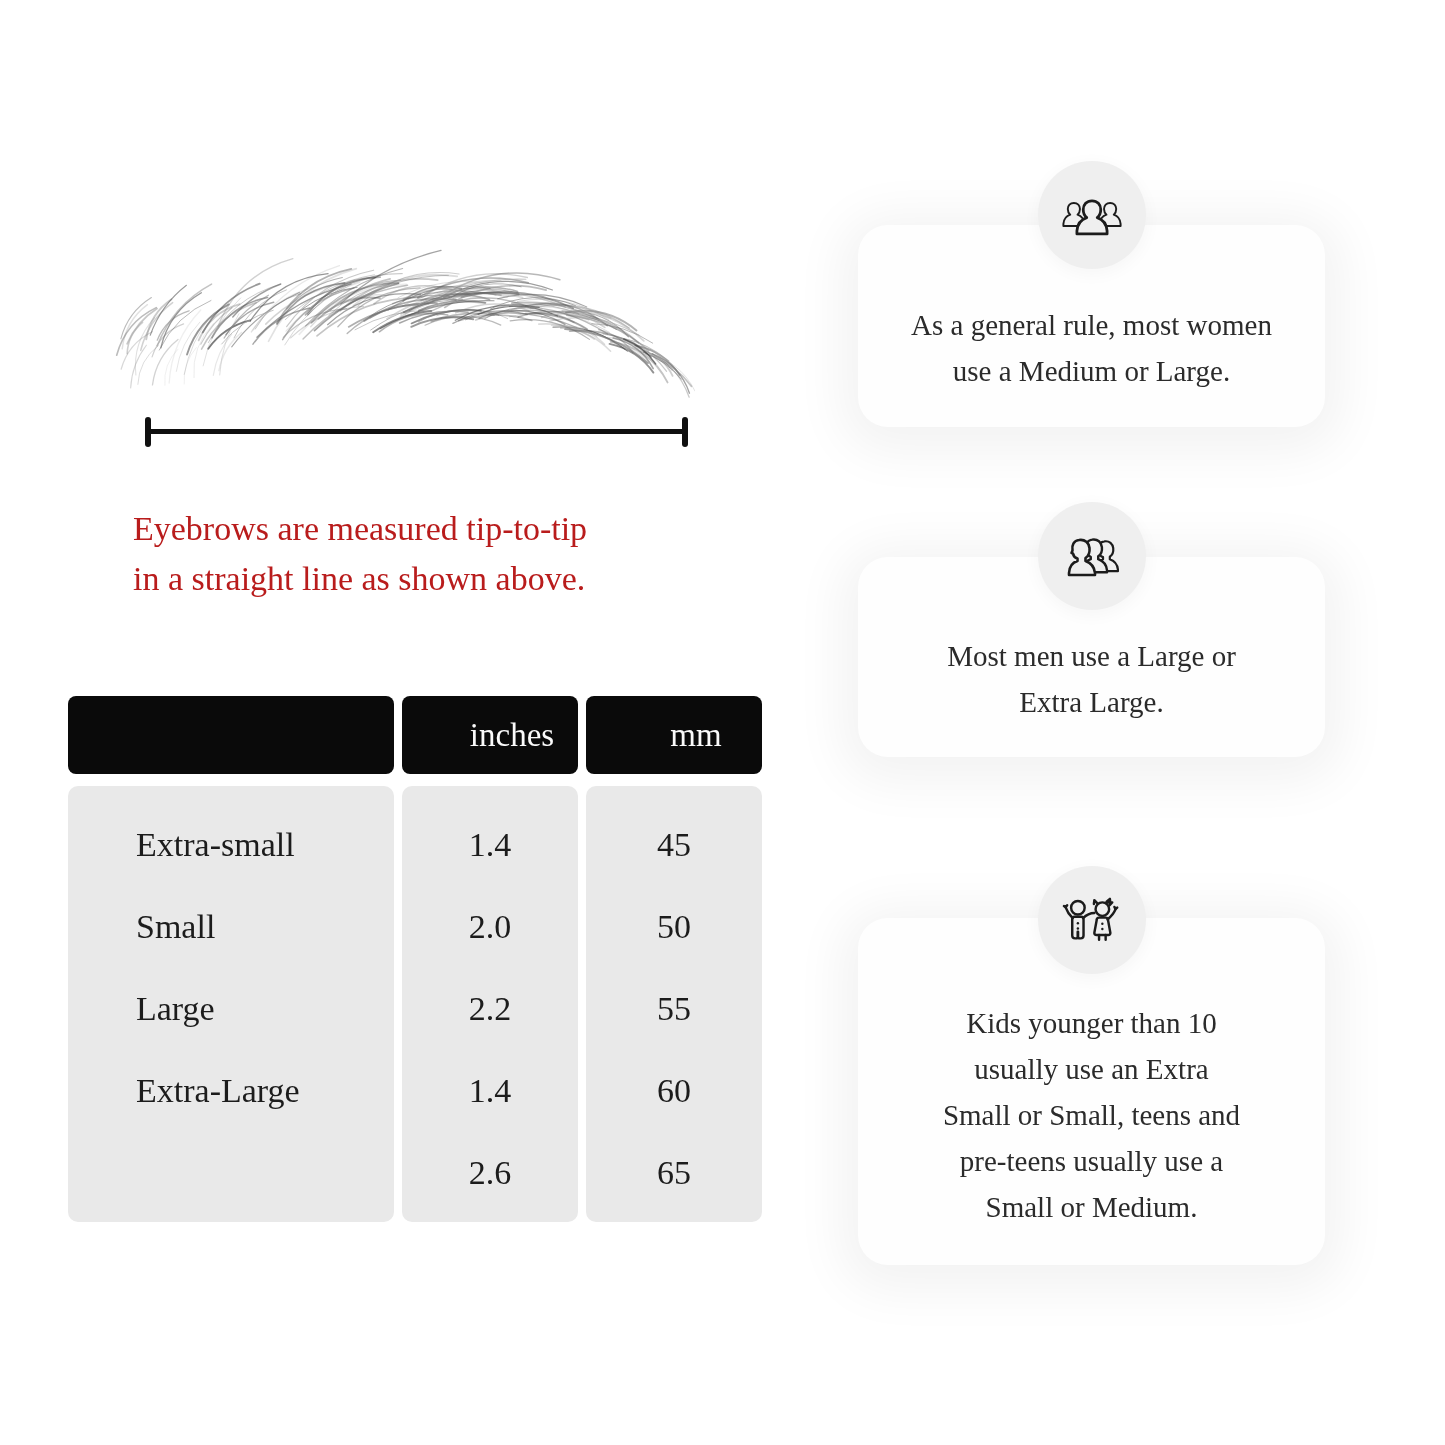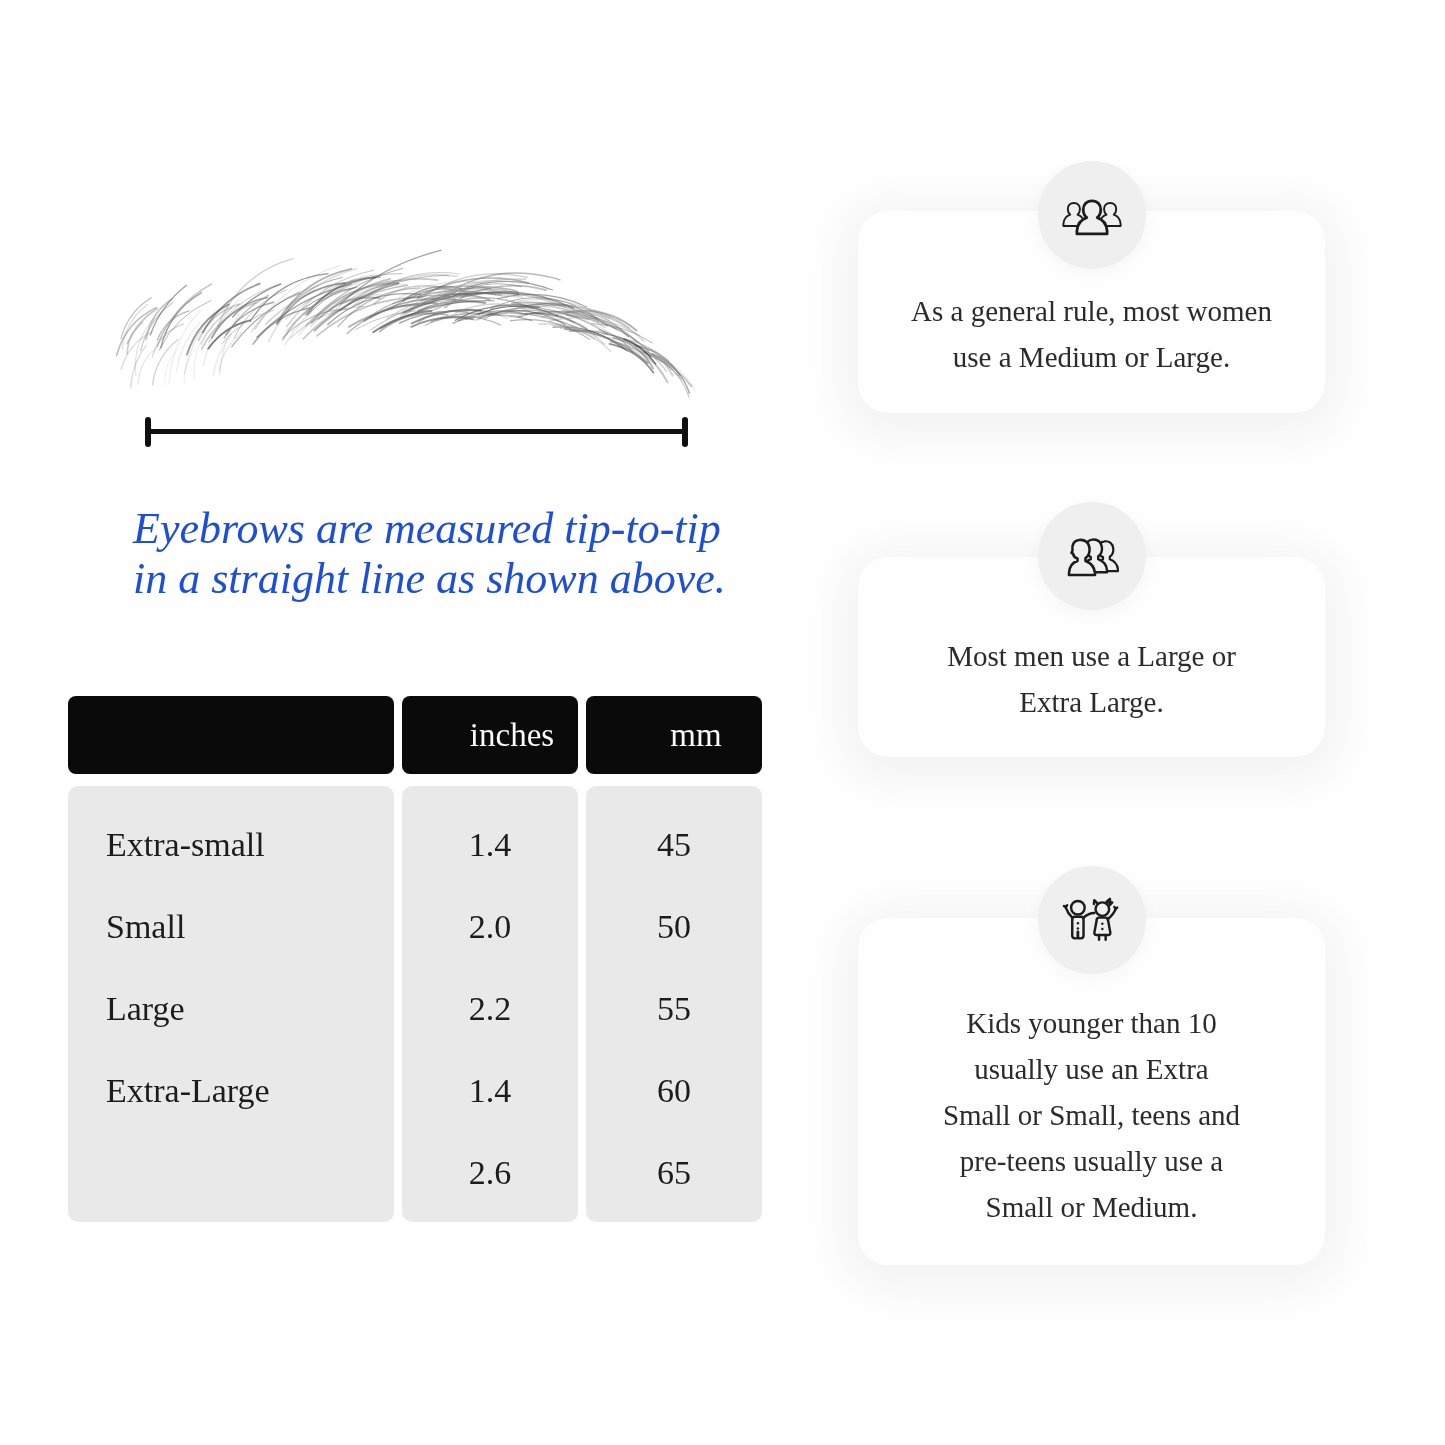--- a/index.html
+++ b/index.html
@@ -10,39 +10,39 @@
   .brow-wrap{position:absolute;left:113px;top:240px;width:582px;height:158px;}
   .brow-wrap svg{display:block;width:100%;height:100%;}
 
   .measure-line{position:absolute;left:145px;top:417px;width:543px;height:30px;}
   .measure-line .bar{position:absolute;left:2px;right:2px;top:12px;height:5px;background:#101010;border-radius:2px;}
   .measure-line .tick{position:absolute;top:0;width:6px;height:30px;background:#101010;border-radius:3px;}
   .measure-line .tick.left{left:0;}
   .measure-line .tick.right{right:0;}
 
   .caption{position:absolute;left:133px;top:504px;width:600px;
-           font-size:44px;line-height:50px;color:#1d4ed8;white-space:pre-line;font-style:italic;}
+           font-size:34px;line-height:50px;color:#b91c1c;white-space:pre-line;}
 
   
   .size-table{position:absolute;left:68px;top:696px;width:694px;}
   .tbl-head{display:grid;grid-template-columns:326px 176px 176px;column-gap:8px;}
   .head-cell{height:78px;background:#0a0a0a;border-radius:8px;color:#fafafa;
              display:flex;align-items:center;justify-content:center;font-size:33px;padding-left:44px;}
   .tbl-body{margin-top:12px;display:grid;grid-template-columns:326px 176px 176px;column-gap:8px;}
   .body-col{background:#e9e9e9;border-radius:10px;padding:18px 0 8px 0;}
   .cell{height:82px;display:flex;align-items:center;font-size:34px;color:#1c1c1c;}
-  .body-col.labels .cell{justify-content:flex-start;padding-left:38px;}
+  .body-col.labels .cell{justify-content:flex-start;padding-left:68px;}
   .body-col.vals .cell{justify-content:center;}
 
   
   .info-card{position:absolute;left:858px;width:467px;background:#fefefe;border-radius:30px;
              box-shadow:0 8px 50px 18px rgba(0,0,0,0.05);
              display:flex;align-items:center;justify-content:center;text-align:center;box-sizing:border-box;}
   .info-card .card-text{font-size:29px;line-height:46px;color:#2b2b2b;white-space:pre-line;padding:0 12px;}
-  #card-1{top:211px;height:202px;padding-top:44px;}
+  #card-1{top:225px;height:202px;padding-top:44px;}
   #card-2{top:557px;height:200px;padding-top:44px;}
   #card-3{top:918px;height:347px;padding-top:46px;}
 
   .icon-circle{position:absolute;left:1038px;width:108px;height:108px;border-radius:50%;
                background:#efefef;display:flex;align-items:center;justify-content:center;
                box-shadow:0 4px 16px 2px rgba(0,0,0,0.03);}
   #circle-1{top:161px;}
   #circle-2{top:502px;}
   #circle-3{top:866px;}
   .icon-circle svg{display:block;}

